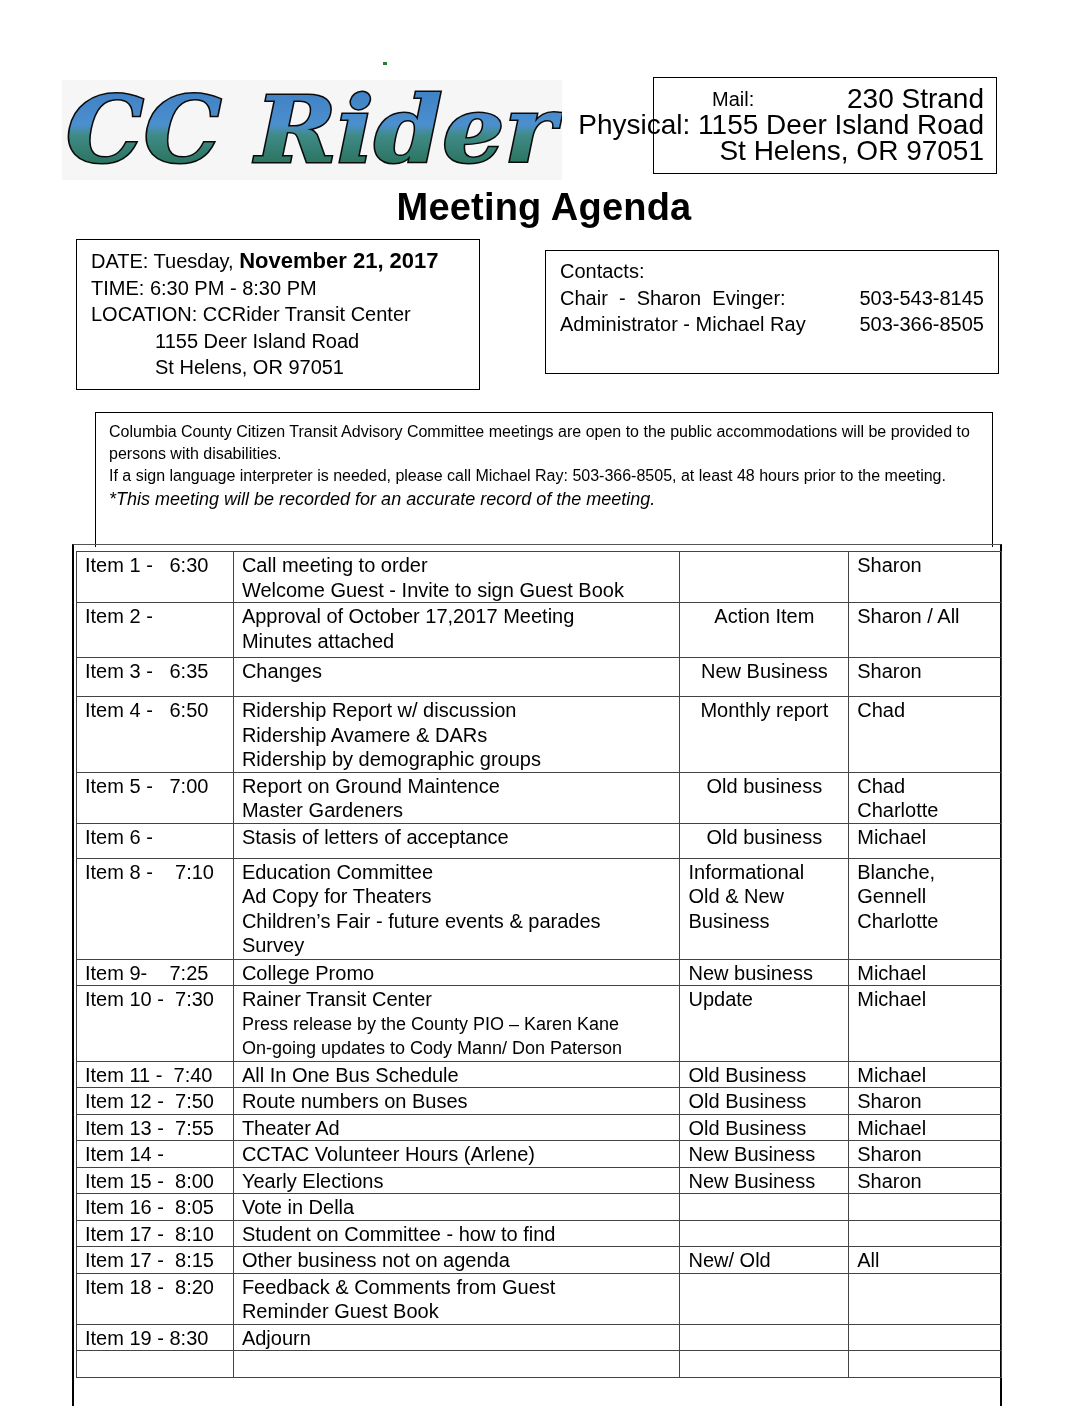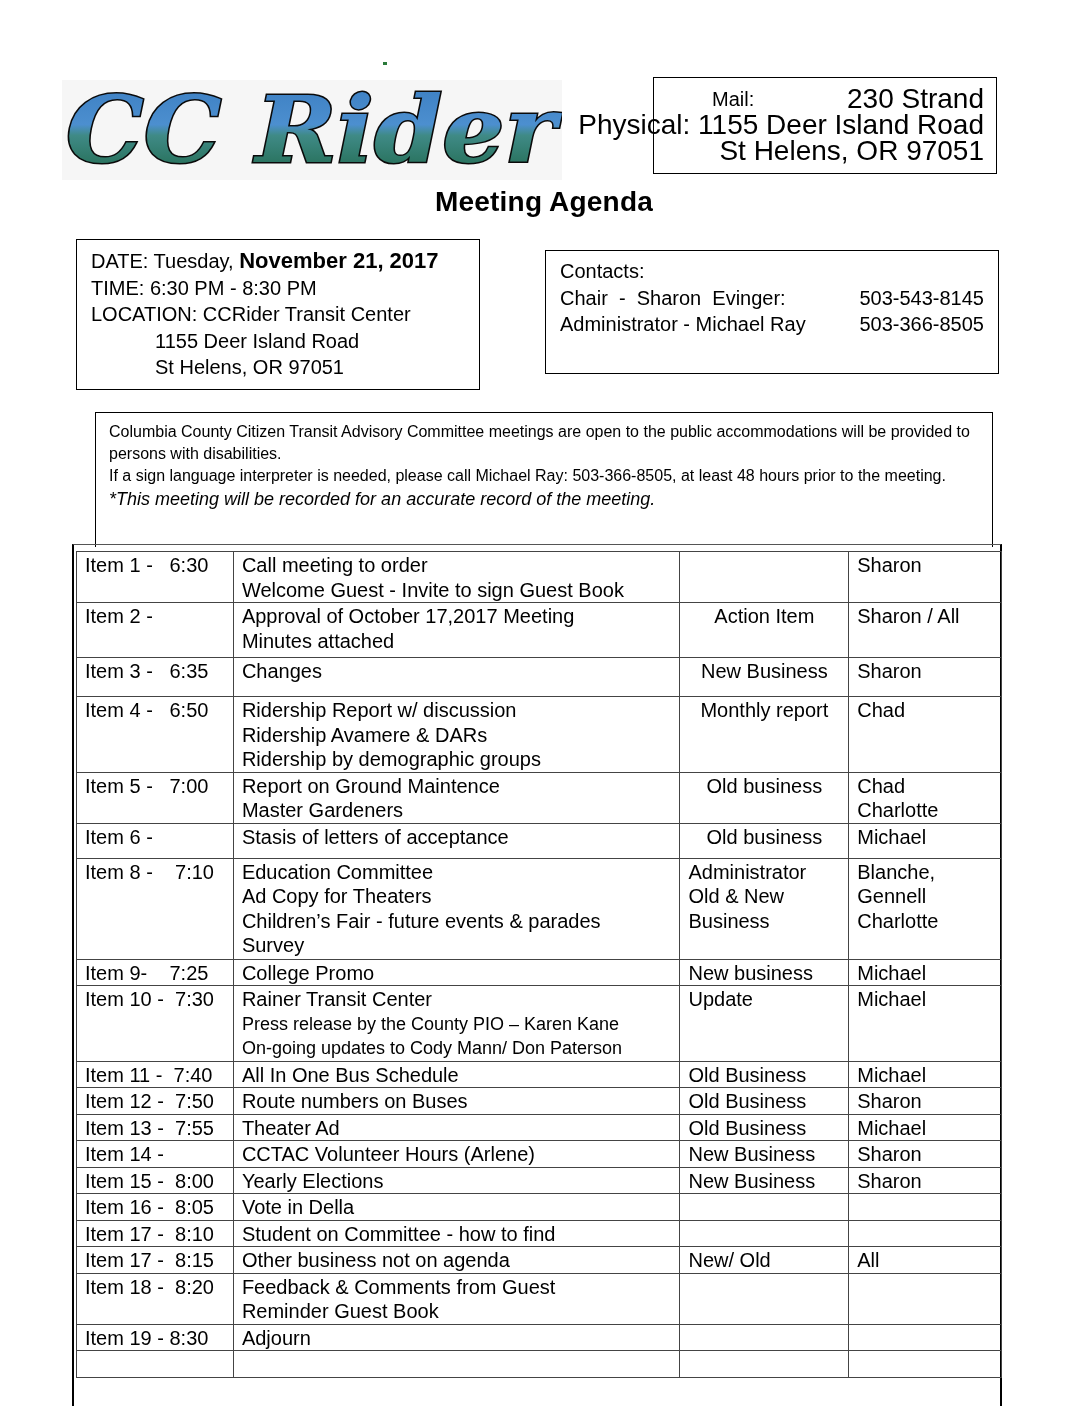--- a/index.html
+++ b/index.html
@@ -13,21 +13,21 @@
 
   
   #address-box { left: 653px; top: 77px; width: 344px; height: 97px; border: 1.5px solid #000; box-sizing: border-box; }
   #address-box .line { position: absolute; right: 12px; font-size: 28px; line-height: 26px; white-space: nowrap; }
   #addr-mail-label { position: absolute; left: 58px; top: 8px; font-size: 20px; line-height: 26px; }
   #addr-mail-val { top: 8px; }
   #addr-phys { top: 34px; }
   #addr-city { top: 60px; }
 
   
-  #title { left: 0; width: 1088px; top: 186px; text-align: center; font-size: 28px; font-weight: bold; letter-spacing: 0.2px; padding-left: 0; }
+  #title { left: 0; width: 1088px; top: 186px; text-align: center; font-size: 38px; font-weight: bold; letter-spacing: 0.2px; padding-left: 0; }
   #title span { position: relative; left: 0px; }
 
   
   #date-box { left: 76px; top: 239px; width: 404px; height: 151px; border: 1.5px solid #000; box-sizing: border-box; font-size: 20px; line-height: 26.5px; padding: 8px 0 0 14px; }
   #date-box .row { white-space: nowrap; }
   #date-box .indent { padding-left: 64px; }
   #date-bold { font-weight: bold; font-size: 22px; }
 
   
   #contacts-box { left: 545px; top: 250px; width: 454px; height: 124px; border: 1.5px solid #000; box-sizing: border-box; font-size: 20px; line-height: 26.5px; padding: 7px 0 0 14px; }
@@ -187,21 +187,21 @@
       </tr>
       <tr style="height: 101px;">
         <td class="c-item">Item 8 -    7:10</td>
         <td class="c-desc">
           <span class="dline">Education Committee</span>
           <span class="dline">Ad Copy for Theaters</span>
           <span class="dline">Children’s Fair - future events &amp; parades</span>
           <span class="dline">Survey</span>
         </td>
         <td class="c-type">
-          <span class="dline">Administrator</span>
+          <span class="dline">Informational</span>
           <span class="dline">Old &amp; New</span>
           <span class="dline">Business</span>
         </td>
         <td class="c-who">
           <span class="dline">Blanche,</span>
           <span class="dline">Gennell</span>
           <span class="dline">Charlotte</span>
         </td>
       </tr>
       <tr style="height: 25px;">

